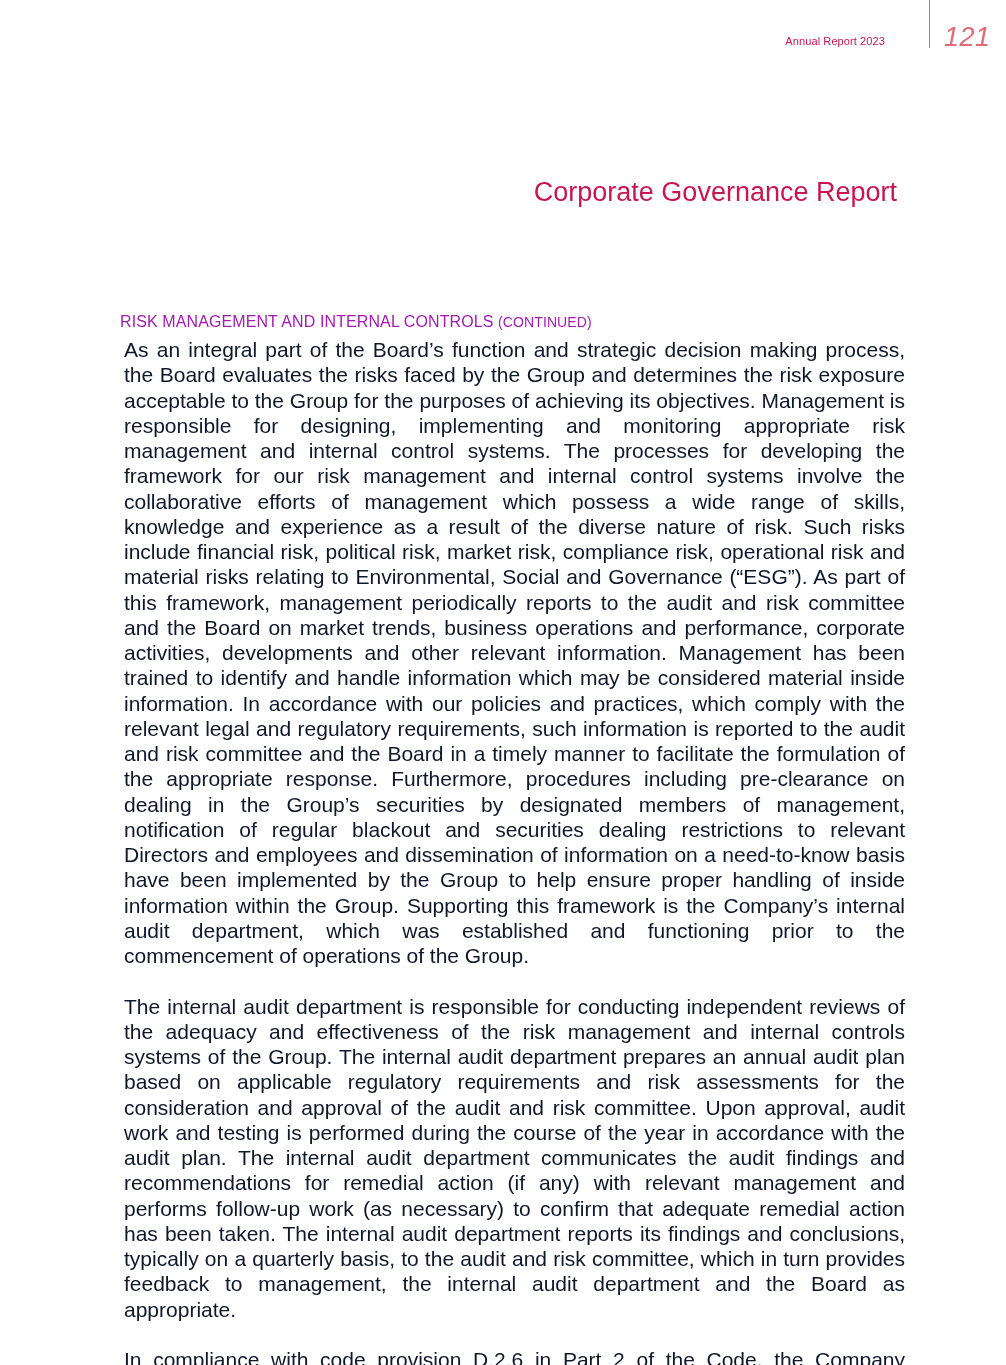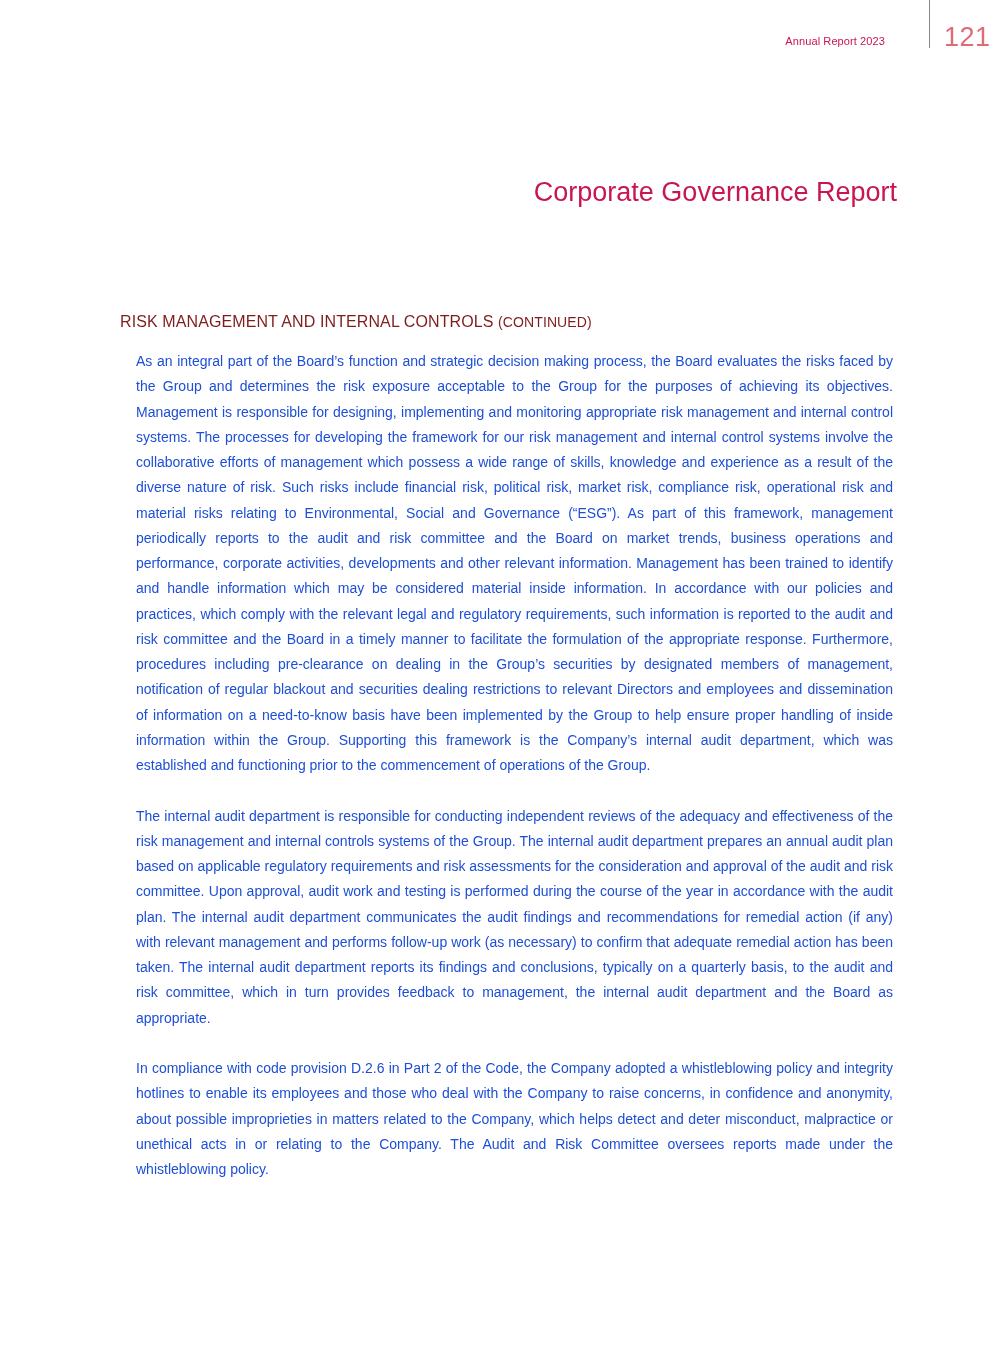--- a/index.html
+++ b/index.html
@@ -41,20 +41,21 @@
       background: #8a8a8a;
     }
     .page-number {
       position: absolute;
       left: 909px;
       top: 22px;
       font-size: 27px;
       color: #e06b78;
       font-weight: normal;
       letter-spacing: 0.5px;
+      font-style: italic;
     }
     .page-title {
       position: absolute;
       right: 97px;
       top: 165px;
       margin: 12px;
       font-size: 27px;
       font-weight: normal;
       color: #c8164f;
       white-space: nowrap;
@@ -62,33 +63,33 @@
     .content {
       position: absolute;
       left: 120px;
       top: 311px;
       width: 789px;
     }
     .section-heading {
       margin: 0 0 4px 0;
       font-size: 16px;
       font-weight: normal;
-      color: #7f1d1d;
+      color: #a21caf;
       line-height: 22px;
       letter-spacing: 0.1px;
     }
     .section-heading .continued {
       font-size: 14px;
     }
     .para {
-      margin: 16px;
-      font-size: 14px;
+      margin: 4px;
+      font-size: 21px;
       line-height: 25.25px;
       text-align: justify;
-      color: #1d4ed8;
+      color: #0f172a;
     }
     .para + .para {
       margin-top: 25.25px;
     }
   </style>
 </head>
 <body>
 
 <div class="page-header">
   <span class="report-label">Annual Report 2023</span>

